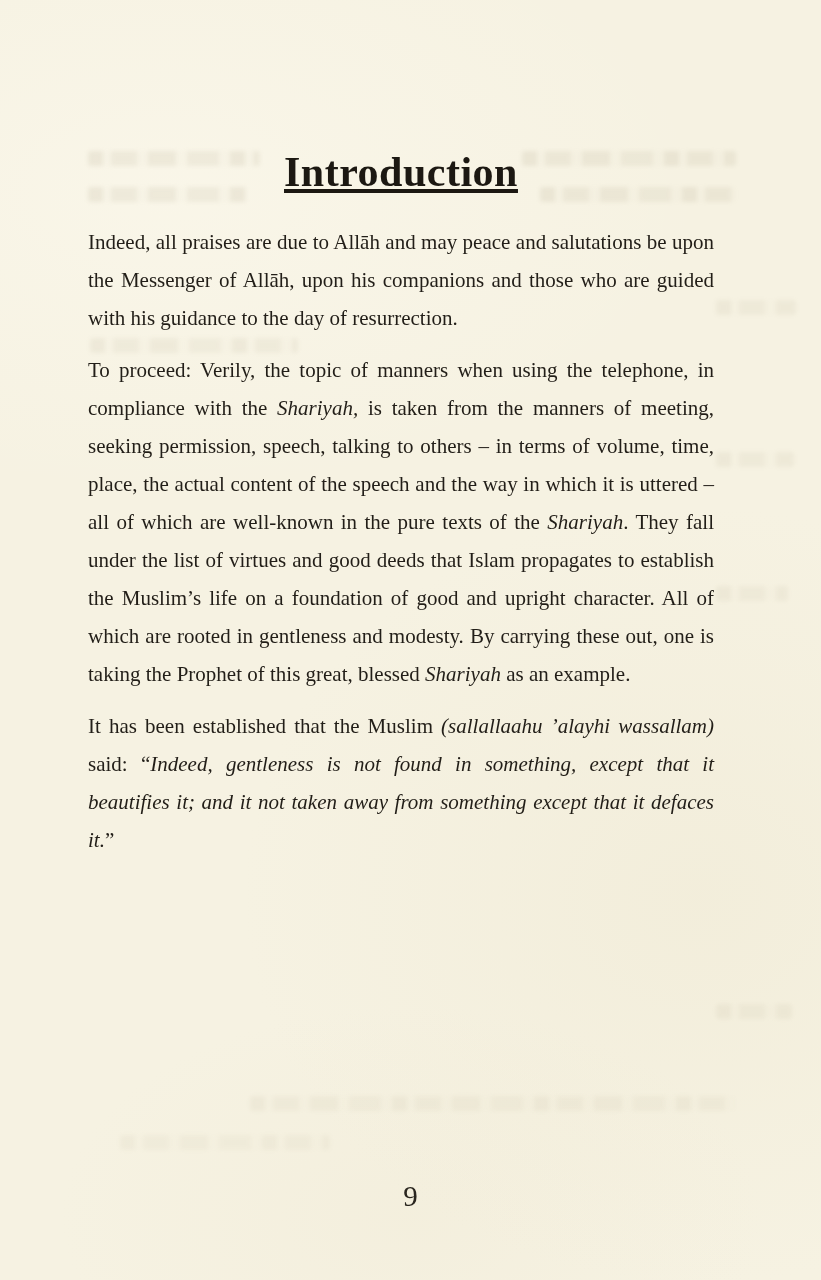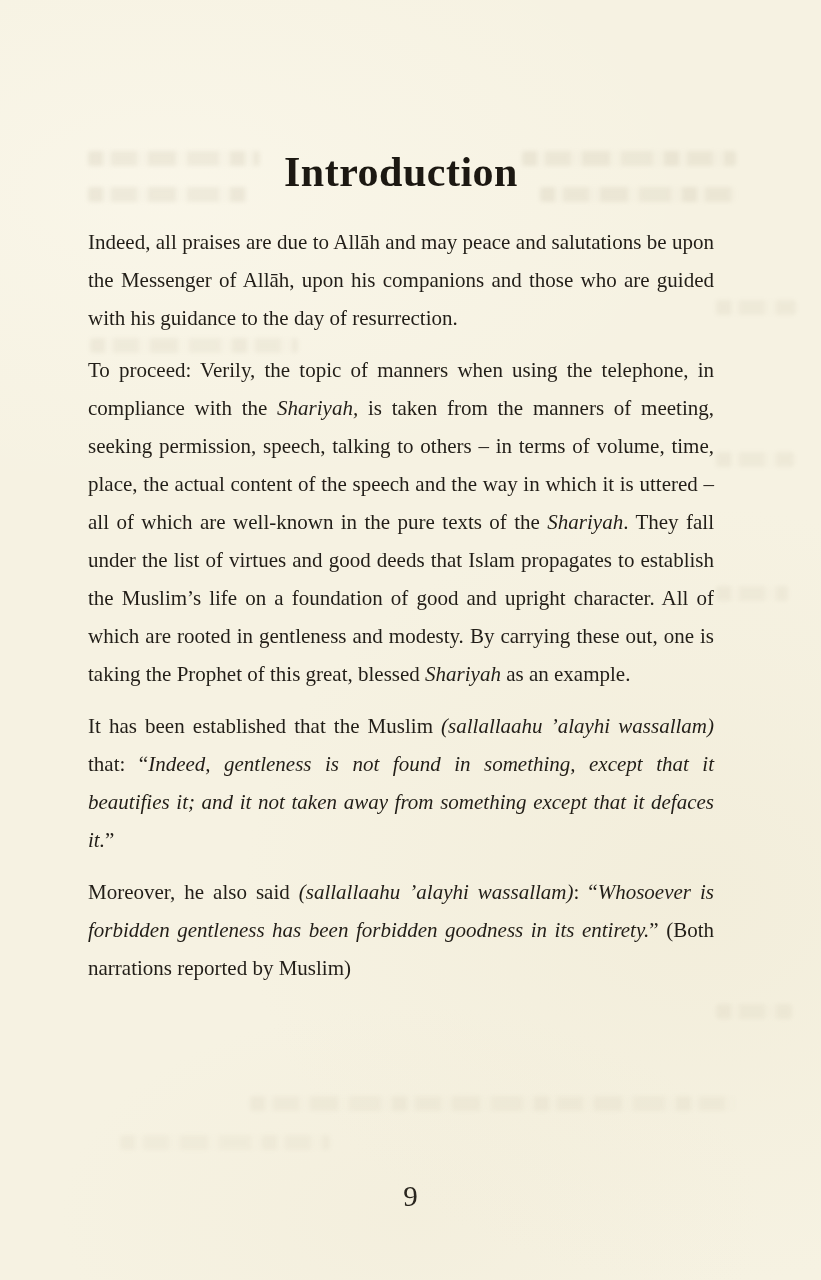--- a/index.html
+++ b/index.html
@@ -44,20 +44,21 @@
     width: 626px;
   }
   h1.page-title {
     margin: 147px 0 0 0;
     text-align: center;
     font-size: 42px;
     line-height: 50px;
     font-weight: bold;
     letter-spacing: 0.5px;
     color: #1c1812;
+    text-decoration: underline;
   }
   .body-text {
     margin-top: 26px;
   }
   .body-text p {
     margin: 14px 0 0 0;
     font-size: 21px;
     line-height: 38px;
     text-align: justify;
     color: #221e18;
@@ -89,18 +90,17 @@
 <div class="ghost" style="left:716px; top:586px; width:72px; opacity:.32;"></div>
 <div class="ghost" style="left:716px; top:1004px; width:76px; opacity:.32;"></div>
 <div class="ghost" style="left:250px; top:1096px; width:486px; opacity:.3;"></div>
 <div class="ghost" style="left:120px; top:1135px; width:210px; opacity:.26;"></div>
 
 <div class="content">
   <h1 class="page-title">Introduction</h1>
   <div class="body-text" id="paragraphs">
       <p><span>Indeed, all praises are due to Allāh and may peace and salutations be upon the Messenger of Allāh, upon his companions and those who are guided with his guidance to the day of resurrection.</span></p>
       <p><span>To proceed: Verily, the topic of manners when using the telephone, in compliance with the </span><em>Shariyah,</em><span> is taken from the manners of meeting, seeking permission, speech, talking to others – in terms of volume, time, place, the actual content of the speech and the way in which it is uttered – all of which are well-known in the pure texts of the </span><em>Shariyah</em><span>. They fall under the list of virtues and good deeds that Islam propagates to establish the Muslim’s life on a foundation of good and upright character. All of which are rooted in gentleness and modesty. By carrying these out, one is taking the Prophet of this great, blessed </span><em>Shariyah</em><span> as an example.</span></p>
-      <p><span>It has been established that the Muslim </span><em>(sallallaahu ’alayhi wassallam)</em><span> that: “</span><em>Indeed, gentleness is not found in something, except that it beautifies it; and it not taken away from something except that it defaces it.</em><span>”</span></p>
-      <p><span>Moreover, he also said </span><em>(sallallaahu ’alayhi wassallam)</em><span>: “</span><em>Whosoever is forbidden gentleness has been forbidden goodness in its entirety.</em><span>” (Both narrations reported by Muslim)</span></p>
+      <p><span>It has been established that the Muslim </span><em>(sallallaahu ’alayhi wassallam)</em><span> said: “</span><em>Indeed, gentleness is not found in something, except that it beautifies it; and it not taken away from something except that it defaces it.</em><span>”</span></p>
     </div>
 </div>
 
 <div class="page-number">9</div>
 
 </body></html>

